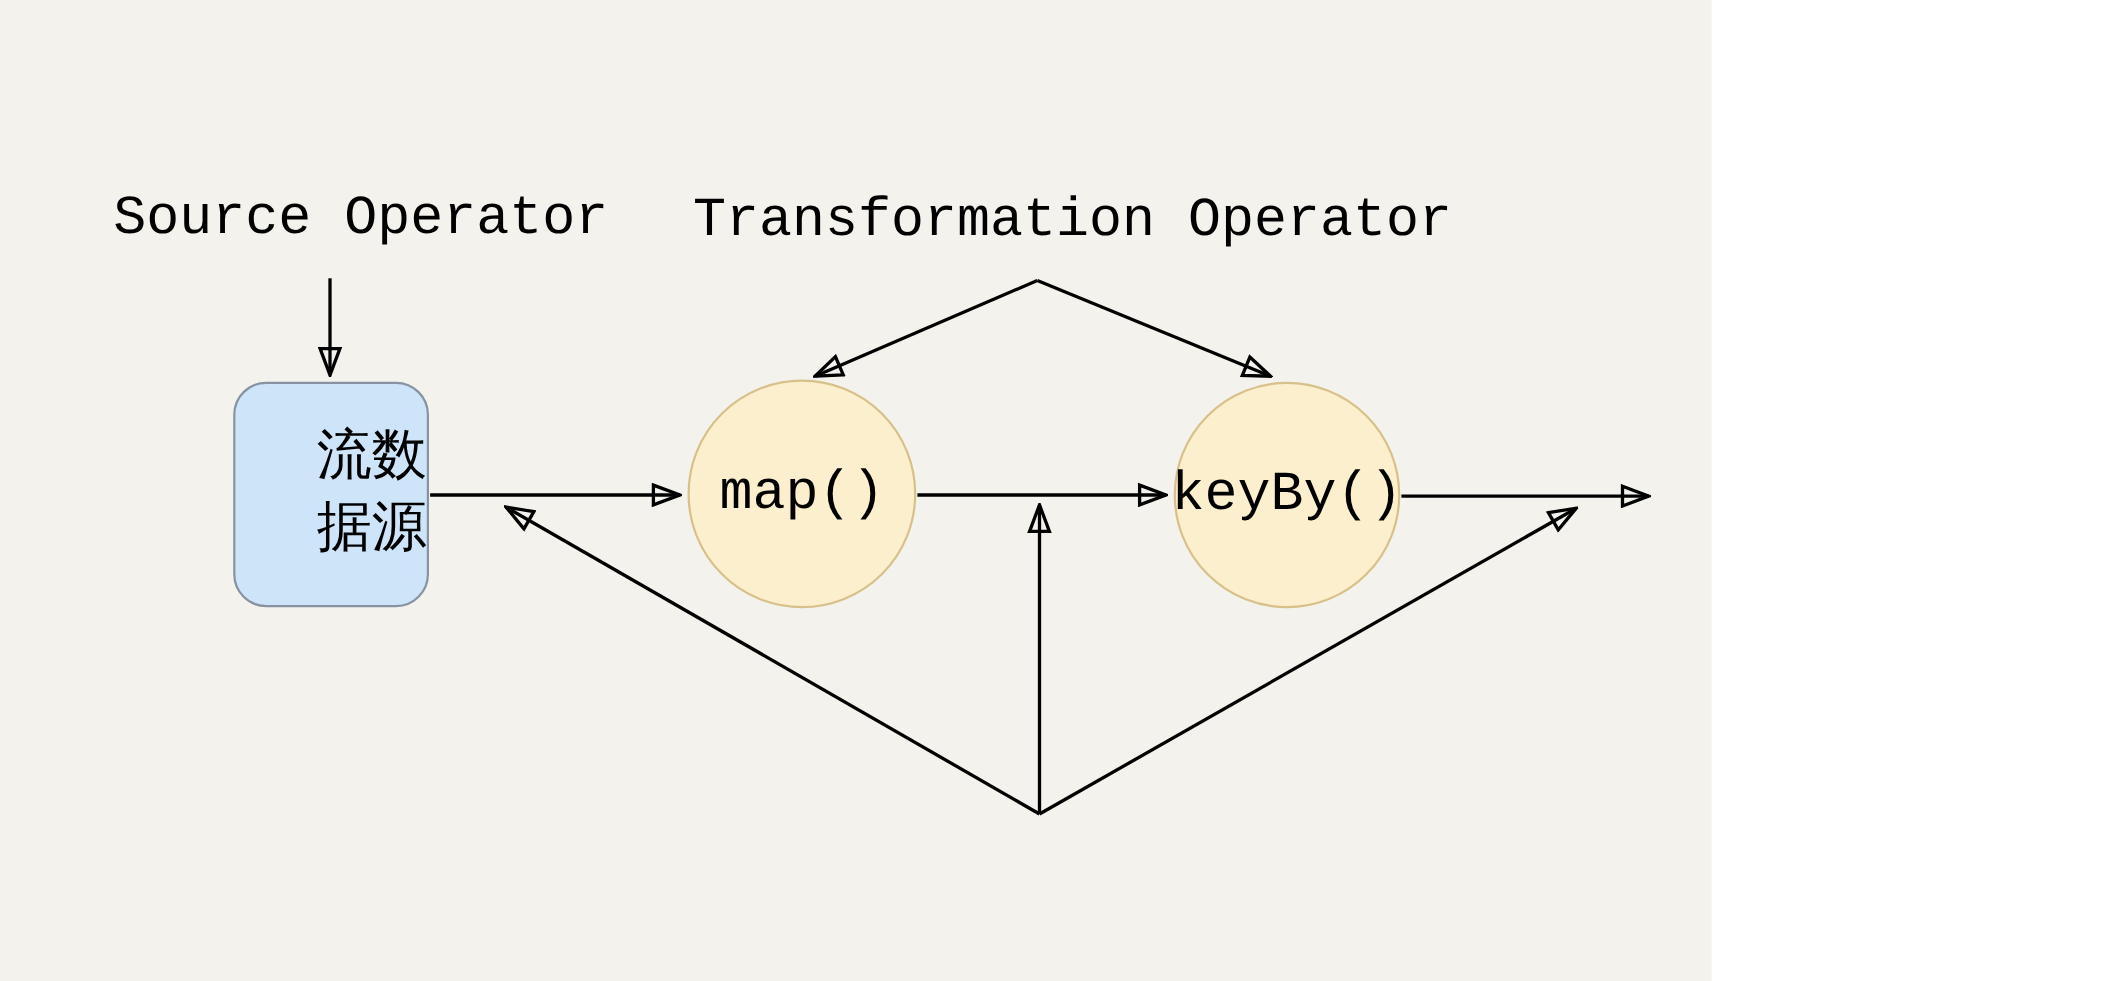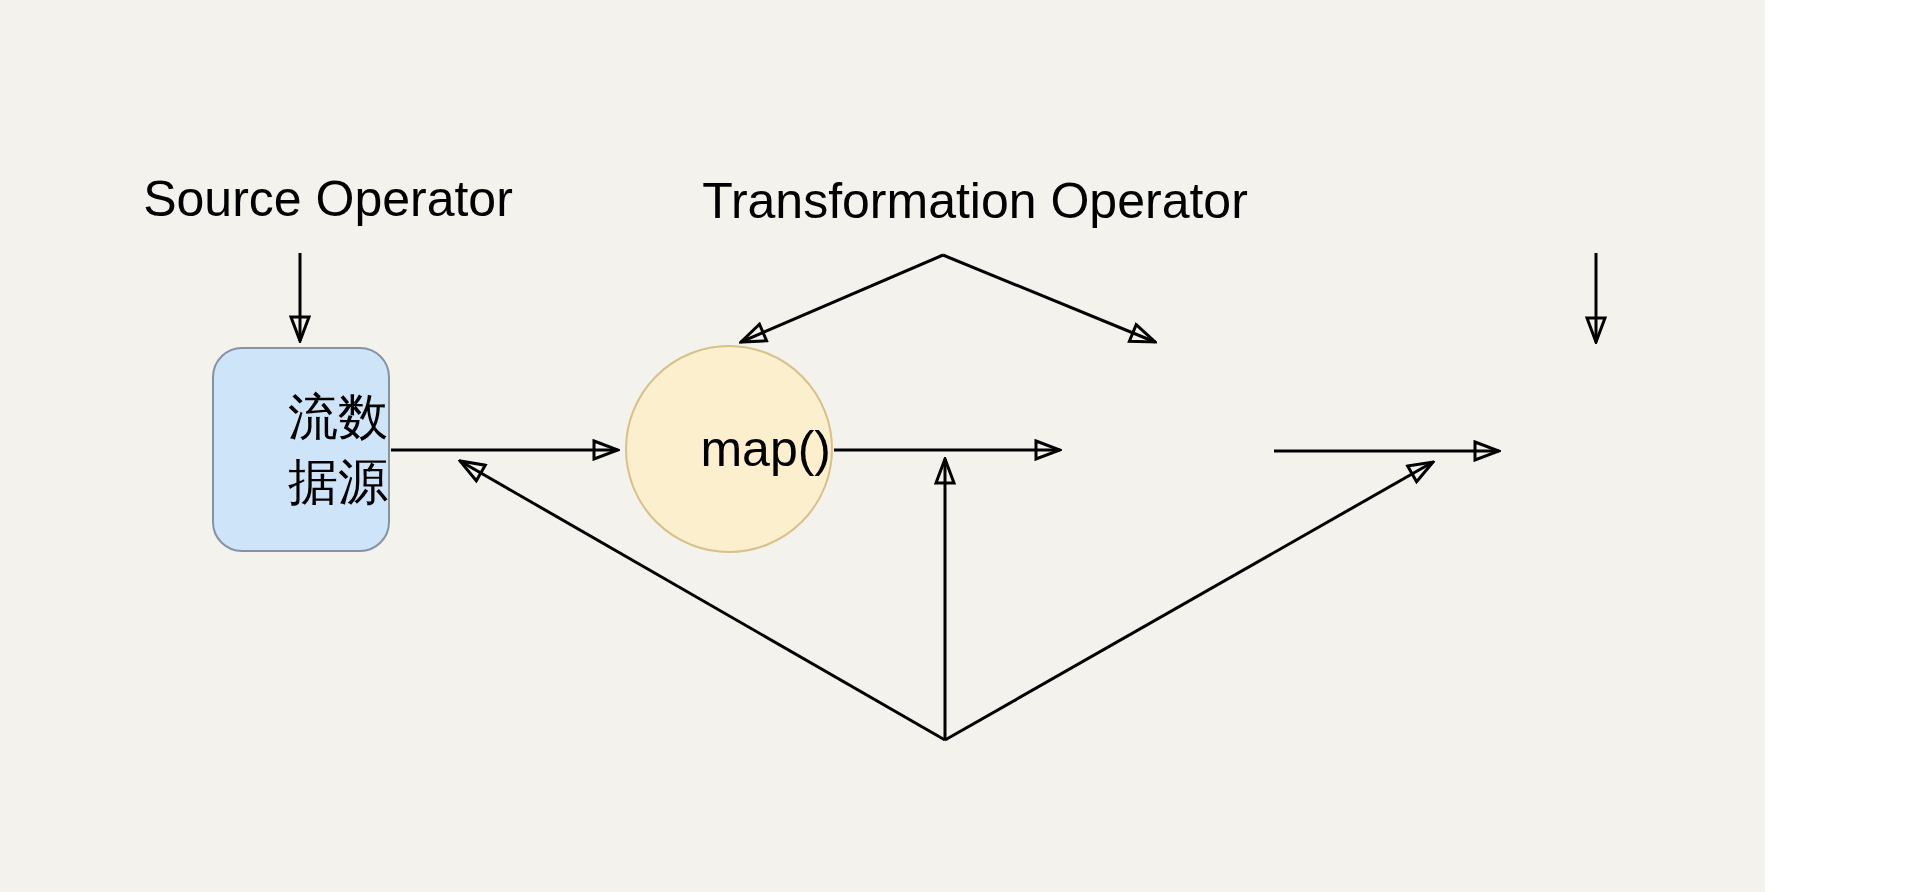--- a/index.html
+++ b/index.html
@@ -1,24 +1,24 @@
 <!DOCTYPE html>
 <html style="--background: #f3f2ec; --line: #000000; --text: #000000; --source_sink_fill: #cee4f8; --source_sink_border: #8792a3; --operator_fill: #fcefcd; --operator_border: #d8c08a;"><head>
 <meta charset="utf-8">
 <style>
   html, body {
     margin: 0;
     padding: 0;
   }
   .canvas {
     position: relative;
-    width: 1765px;
+    width: 1556px;
     height: 892px;
     background: var(--background, #f3f2ec);
-    font-family: Liberation Sans, sans-serif;
+    font-family: Liberation Mono, monospace;
     color: var(--text, #000000);
     overflow: hidden;
   }
   .edges {
     position: absolute;
     left: 0;
     top: 0;
     width: 1918px;
     height: 892px;
   }
@@ -49,21 +49,20 @@
   }
   .node.box {
     background: var(--source_sink_fill, #cee4f8);
     border: 2px solid var(--source_sink_border, #8792a3);
     border-radius: 30px;
   }
   .node.circle {
     background: var(--operator_fill, #fcefcd);
     border: 2px solid var(--operator_border, #d8c08a);
     border-radius: 50%;
-    justify-content: flex-end;
   }
   .node-label {
     font-size: 50px;
     line-height: 1.3;
     white-space: pre-line;
     color: var(--text, #000000);
   }
 </style>
 </head>
 <body>
@@ -99,15 +98,18 @@
 
   <div class="node box" style="left:212px; top:347px; width:178px; height:205px;justify-content:flex-end;">
     <span class="node-label">流数
 据源</span>
   </div>
 
   <div class="node circle" style="left:625px; top:345px; width:208px; height:208px;">
     <span class="node-label">map()</span>
   </div>
 
+  <div class="node circle" style="left:1067px; top:347px; width:206px; height:206px;">
+    <span class="node-label">keyBy()</span>
+  </div>
 
 
 </div>
 
 </body></html>

